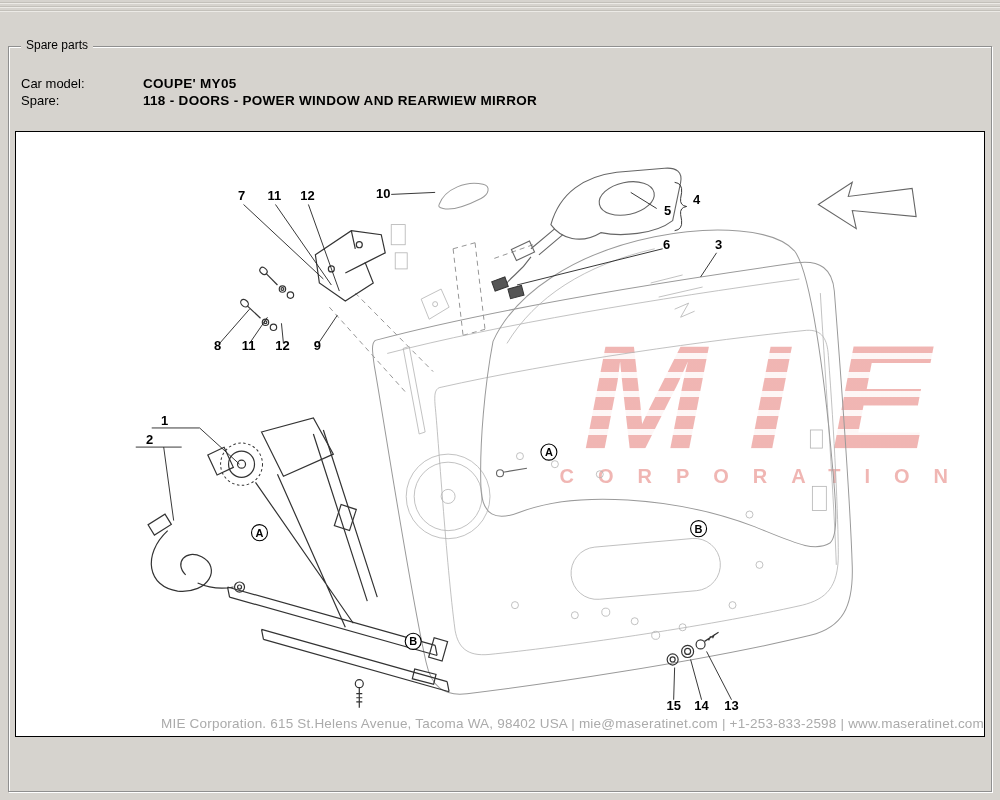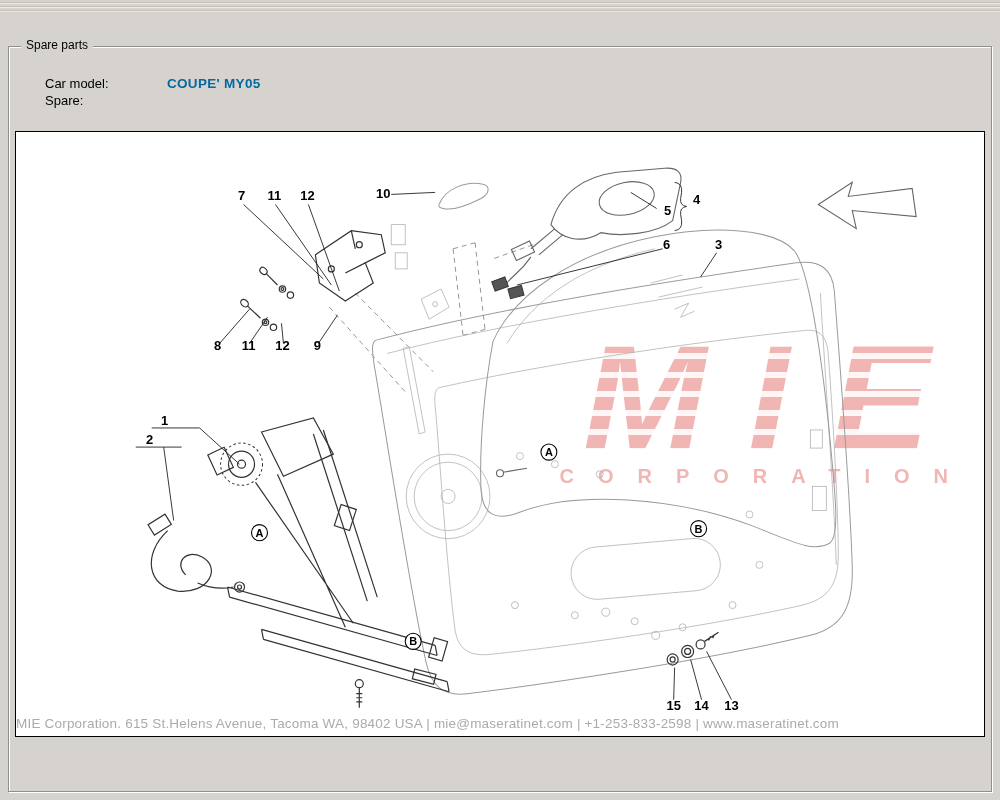--- a/index.html
+++ b/index.html
@@ -3,35 +3,35 @@
 <meta charset="utf-8">
 <style>
   html,body{margin:0;padding:0;width:1000px;height:800px;background:#d6d3ce;
     font-family:"Liberation Sans",sans-serif;overflow:hidden;}
   .window-edge{position:absolute;left:0;top:0;width:100%;height:12px;
     background:repeating-linear-gradient(180deg,#d6d3ce 0 2px,#c3c0ba 2px 3px,#eceae6 3px 4px);}
   .groupbox{position:absolute;left:8px;top:46px;right:8px;bottom:8px;
     border:1px solid #8f8f8f;box-shadow:inset 1px 1px 0 #ffffff,1px 1px 0 #ffffff;}
   .legend{position:absolute;top:-9px;left:12px;background:#d6d3ce;padding:0 5px;
     font-size:12px;color:#000;}
-  .meta{position:absolute;left:12px;top:28px;font-size:13px;color:#000;margin-left:24px;}
+  .meta{position:absolute;left:12px;top:28px;font-size:13px;color:#000;}
   .meta-row{display:flex;line-height:17px;}
   .meta-label{width:122px;}
-  .meta-value{font-weight:bold;color:#0369a1;font-size:13.5px;letter-spacing:.3px;}
+  .meta-value{font-weight:bold;color:#000000;font-size:13.5px;letter-spacing:.3px;}
   .panel{position:absolute;left:6px;right:6px;top:84px;height:604px;background:#fff;
     border:1px solid #000;}
   .watermark{position:absolute;left:0;right:12px;top:208px;text-align:right;pointer-events:none;}
   .wm-title{display:inline-block;font-style:italic;font-weight:bold;font-size:148px;line-height:.78;
     letter-spacing:42px;padding-left:30px;
     background:repeating-linear-gradient(180deg,rgba(220,80,74,.42) 0 13px,rgba(220,80,74,.05) 13px 19px);
     -webkit-background-clip:text;background-clip:text;color:transparent;}
   .wm-sub{margin-top:10px;font-size:20px;font-weight:bold;letter-spacing:24px;
     color:rgba(220,80,74,.42);padding-left:20px;}
   .diagram-svg{position:absolute;left:0;top:0;width:100%;height:100%;}
-  .footer{position:absolute;left:0;right:0;bottom:5px;text-align:left;font-size:13.5px;
+  .footer{position:absolute;left:0;right:0;bottom:5px;text-align:right;font-size:13.5px;
     color:#ababab;letter-spacing:.2px;}
   
   .thin{stroke:#9a9a9a;stroke-width:1;fill:none}
   .thin2{stroke:#b3b3b3;stroke-width:.8;fill:none}
   .med{stroke:#666;stroke-width:1.1;fill:none}
   .dark{stroke:#333;stroke-width:1.2;fill:none}
   .darkfill{stroke:#333;stroke-width:1;fill:#555}
   .dash{stroke:#8a8a8a;stroke-width:.9;fill:none;stroke-dasharray:5 4}
   .gear{stroke:#333;stroke-width:1;fill:none;stroke-dasharray:2.5 2.5}
   .leader{stroke:#222;stroke-width:.9;fill:none}
@@ -47,20 +47,21 @@
 <div class="groupbox">
   <div class="legend">Spare parts</div>
 
   <div class="meta">
     <div class="meta-row">
       <div class="meta-label">Car model:</div>
       <div class="meta-value">COUPE' MY05</div>
     </div>
     <div class="meta-row">
       <div class="meta-label">Spare:</div>
+      <div class="meta-value">118 - DOORS - POWER WINDOW AND REARWIEW MIRROR</div>
     </div>
   </div>
 
   <div class="panel">
 
     <div class="watermark">
       <div class="wm-title">MIE</div>
       <div class="wm-sub">CORPORATION</div>
     </div>
 

